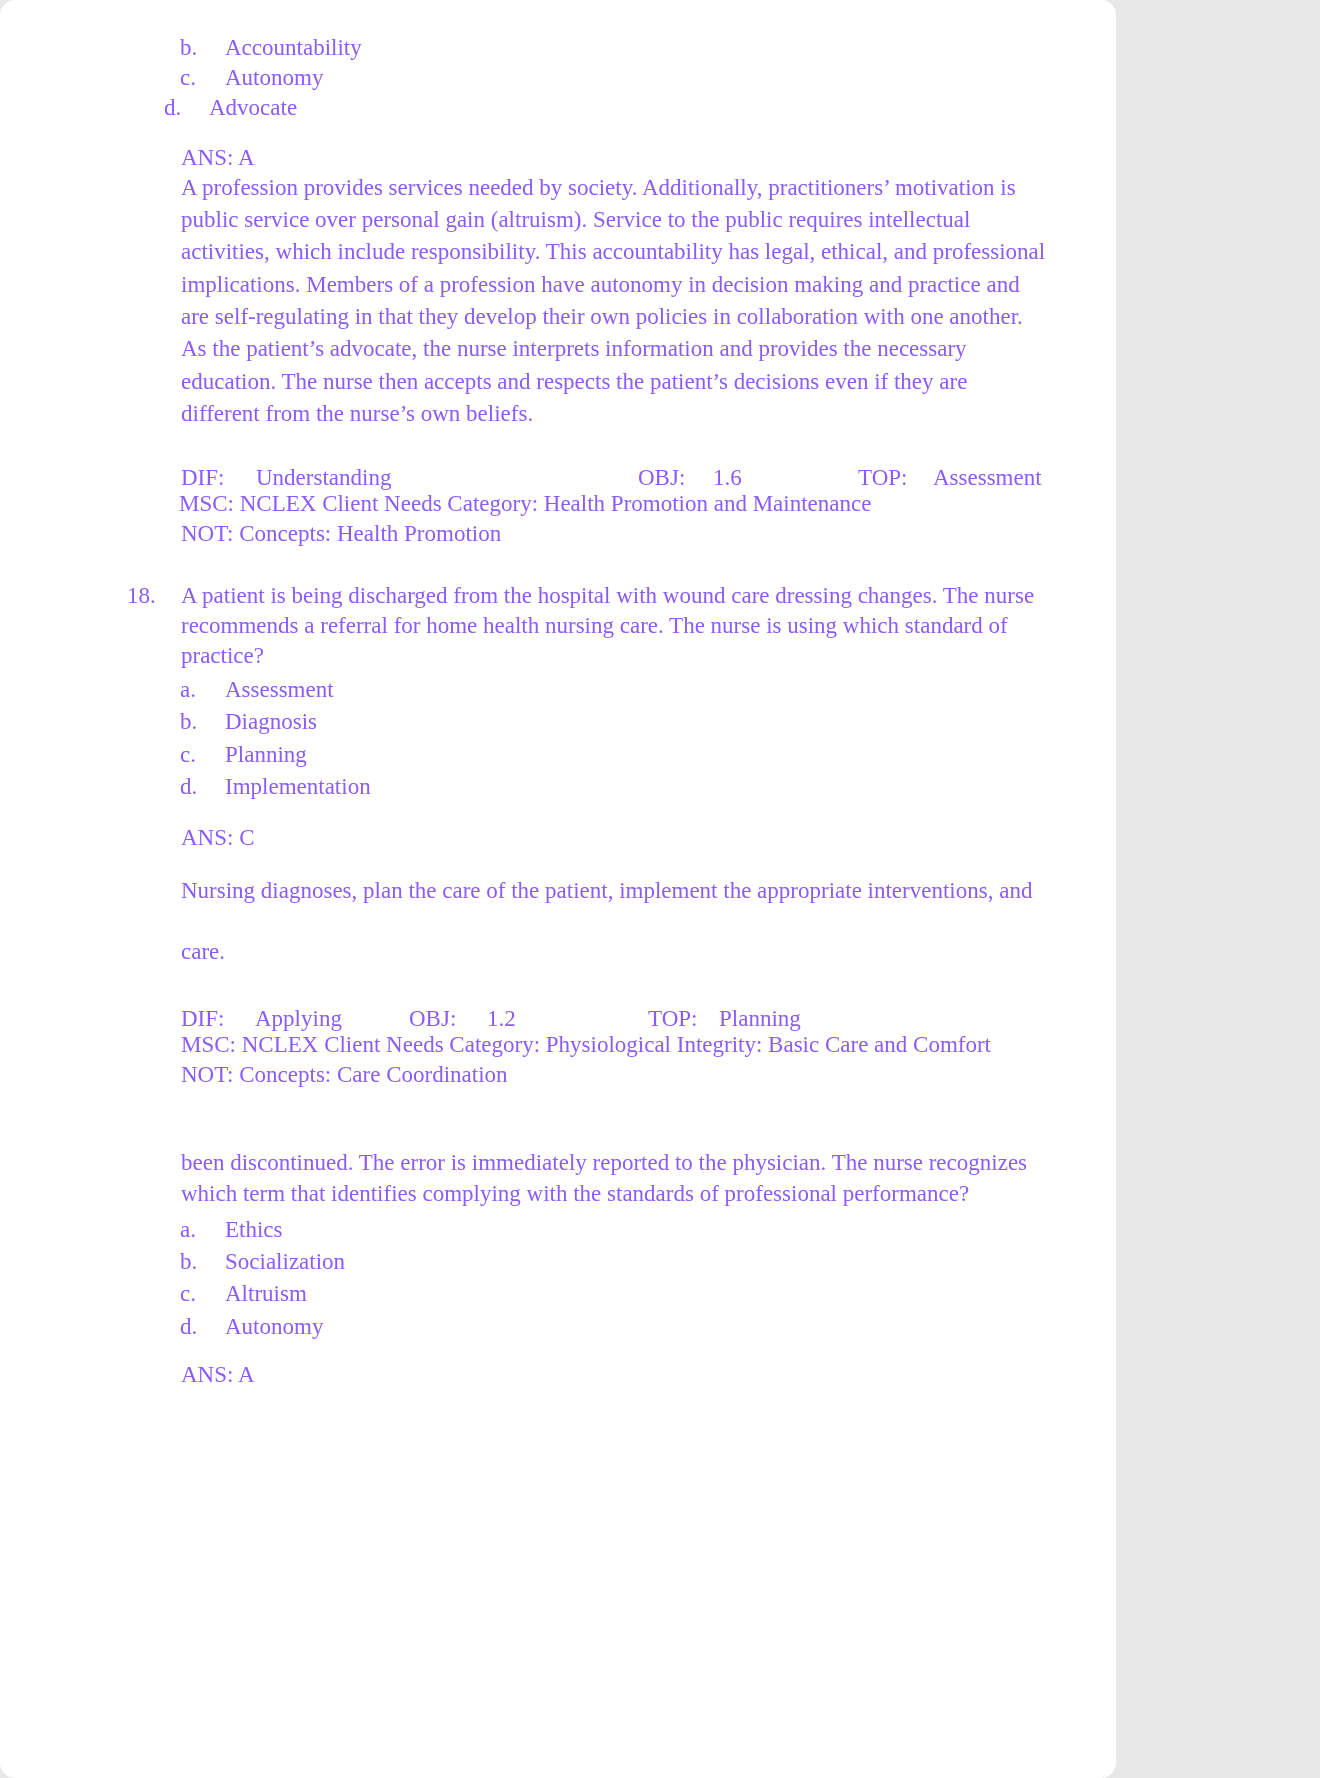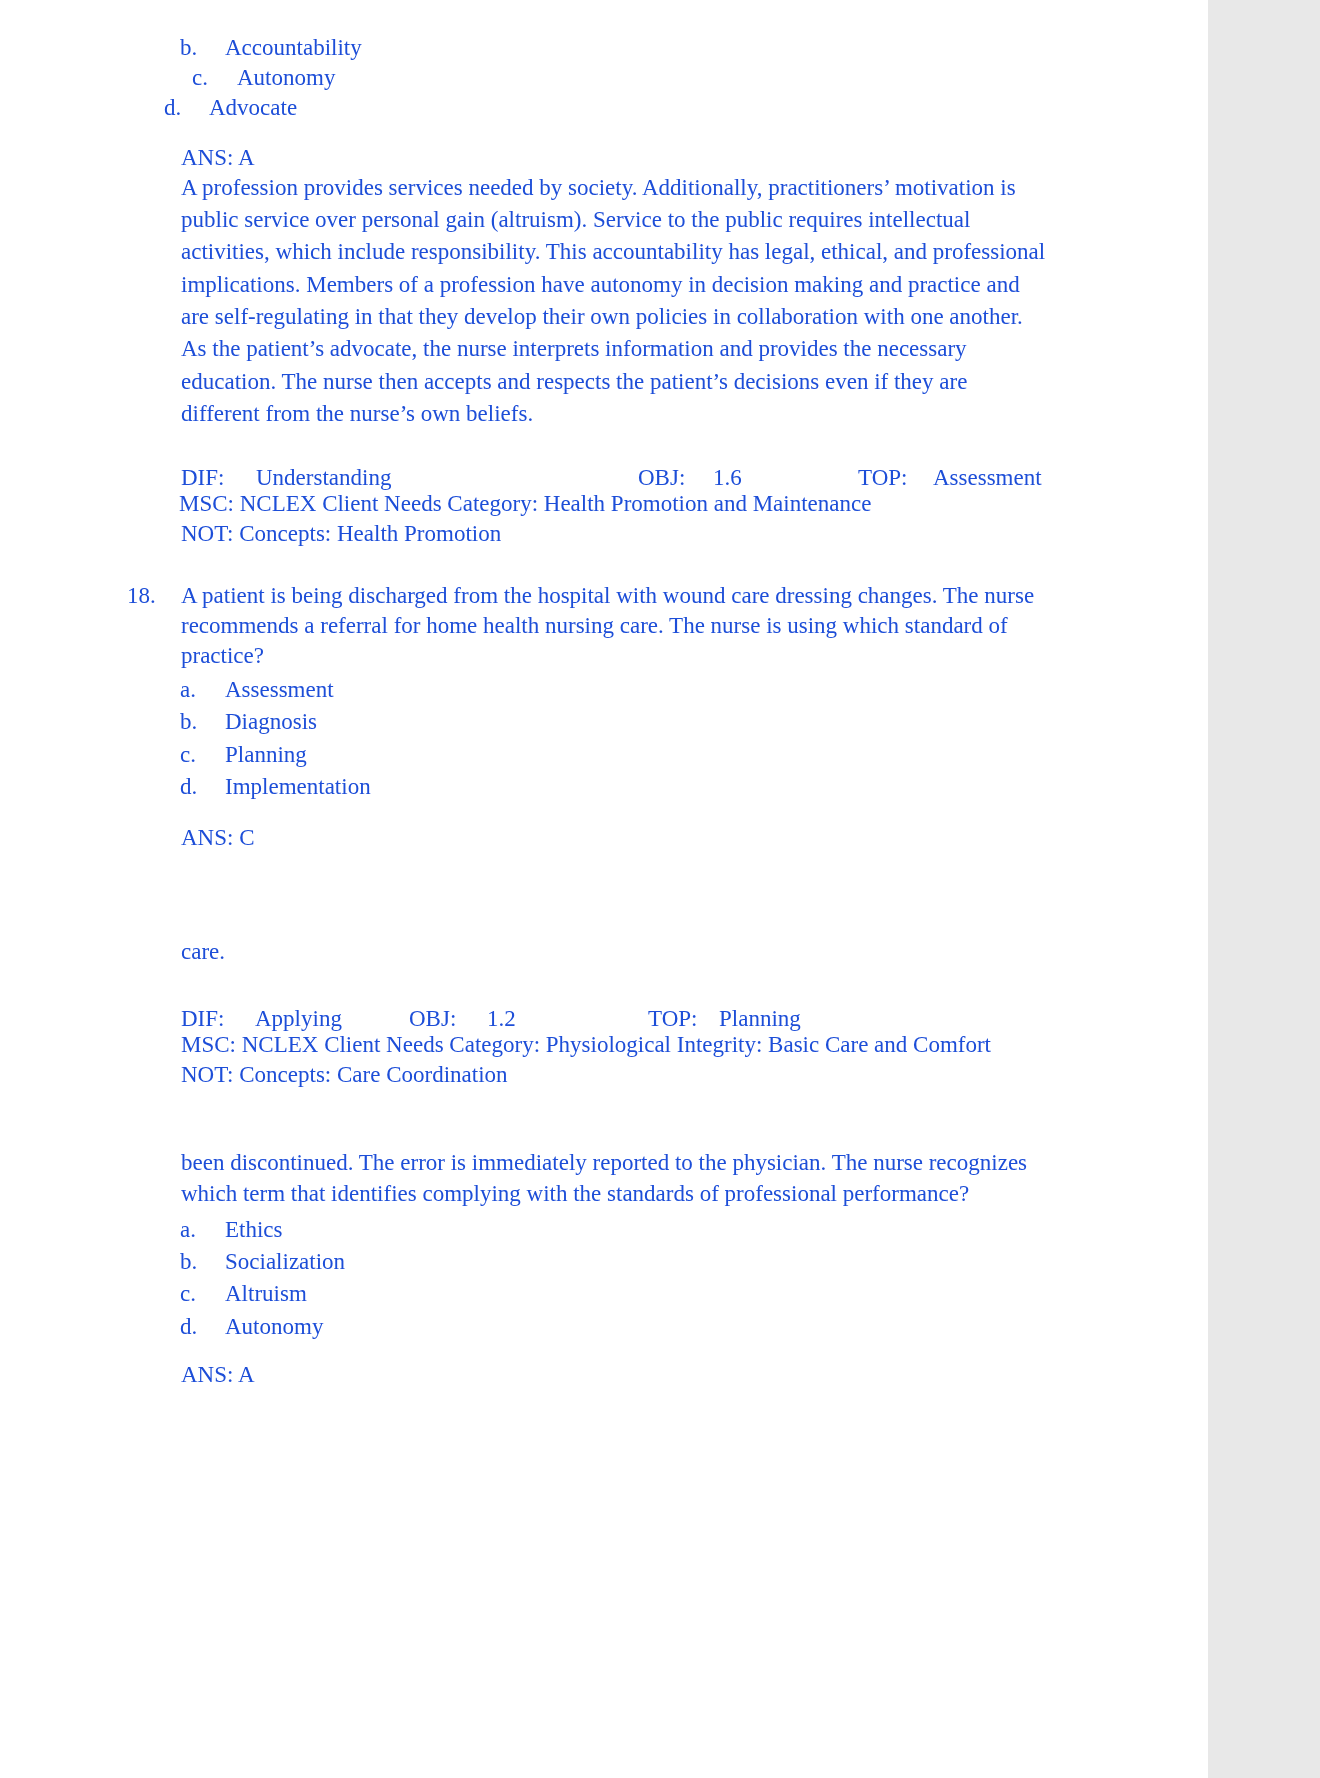--- a/index.html
+++ b/index.html
@@ -1,38 +1,39 @@
 <!DOCTYPE html>
 <html><head>
 <meta charset="utf-8">
 <style>
   html,body{margin:0;padding:0;background:#e8e8e8;}
   #page{
     position:relative;
-    width:1208px;height:1778px;
+    width:1116px;height:1778px;
     background:#ffffff;
     font-family:"Liberation Serif","DejaVu Serif",serif;
     font-size:23px;
-    color:#1d4ed8;
+    color:#8b5cf6;
     overflow:hidden;
+    border-radius:15px;
   }
   .ln{position:absolute;white-space:nowrap;height:30px;line-height:30px;}
   .qn{display:inline-block;width:54px;}
   .cl{display:inline-block;width:45px;}
   .seg{position:absolute;top:4px;white-space:nowrap;font-family:Liberation Serif, serif;}
 </style>
 </head>
 <body>
 
 <div id="page">
 
   <div class="ln" style="left:180px;top:33px">
     <span class="cl">b.</span><span>Accountability</span>
   </div>
-  <div class="ln" style="left:192px;top:63px">
+  <div class="ln" style="left:180px;top:63px">
     <span class="cl">c.</span><span>Autonomy</span>
   </div>
   <div class="ln" style="left:164px;top:93px">
     <span class="cl">d.</span><span>Advocate</span>
   </div>
 
   <div class="ln" style="left:181px;top:143px">ANS: A</div>
   <div class="ln" style="left:181px;top:173px">A profession provides services needed by society. Additionally, practitioners’ motivation is</div>
   <div class="ln" style="left:181px;top:205px">public service over personal gain (altruism). Service to the public requires intellectual</div>
   <div class="ln" style="left:181px;top:237px">activities, which include responsibility. This accountability has legal, ethical, and professional</div>
@@ -66,20 +67,21 @@
     <span class="cl">b.</span><span>Diagnosis</span>
   </div>
   <div class="ln" style="left:180px;top:740px">
     <span class="cl">c.</span><span>Planning</span>
   </div>
   <div class="ln" style="left:180px;top:772px">
     <span class="cl">d.</span><span>Implementation</span>
   </div>
 
   <div class="ln" style="left:181px;top:823px">ANS: C</div>
+  <div class="ln" style="left:181px;top:876px">Nursing diagnoses, plan the care of the patient, implement the appropriate interventions, and</div>
   <div class="ln" style="left:181px;top:937px">care.</div>
 
   <div class="ln" style="left:181px;top:1000px;width:1000px">
     <span class="seg" style="left:0">DIF:</span>
     <span class="seg" style="left:74px">Applying</span>
     <span class="seg" style="left:228px">OBJ:</span>
     <span class="seg" style="left:306px">1.2</span>
     <span class="seg" style="left:467px">TOP:</span>
     <span class="seg" style="left:538px">Planning</span>
   </div>

